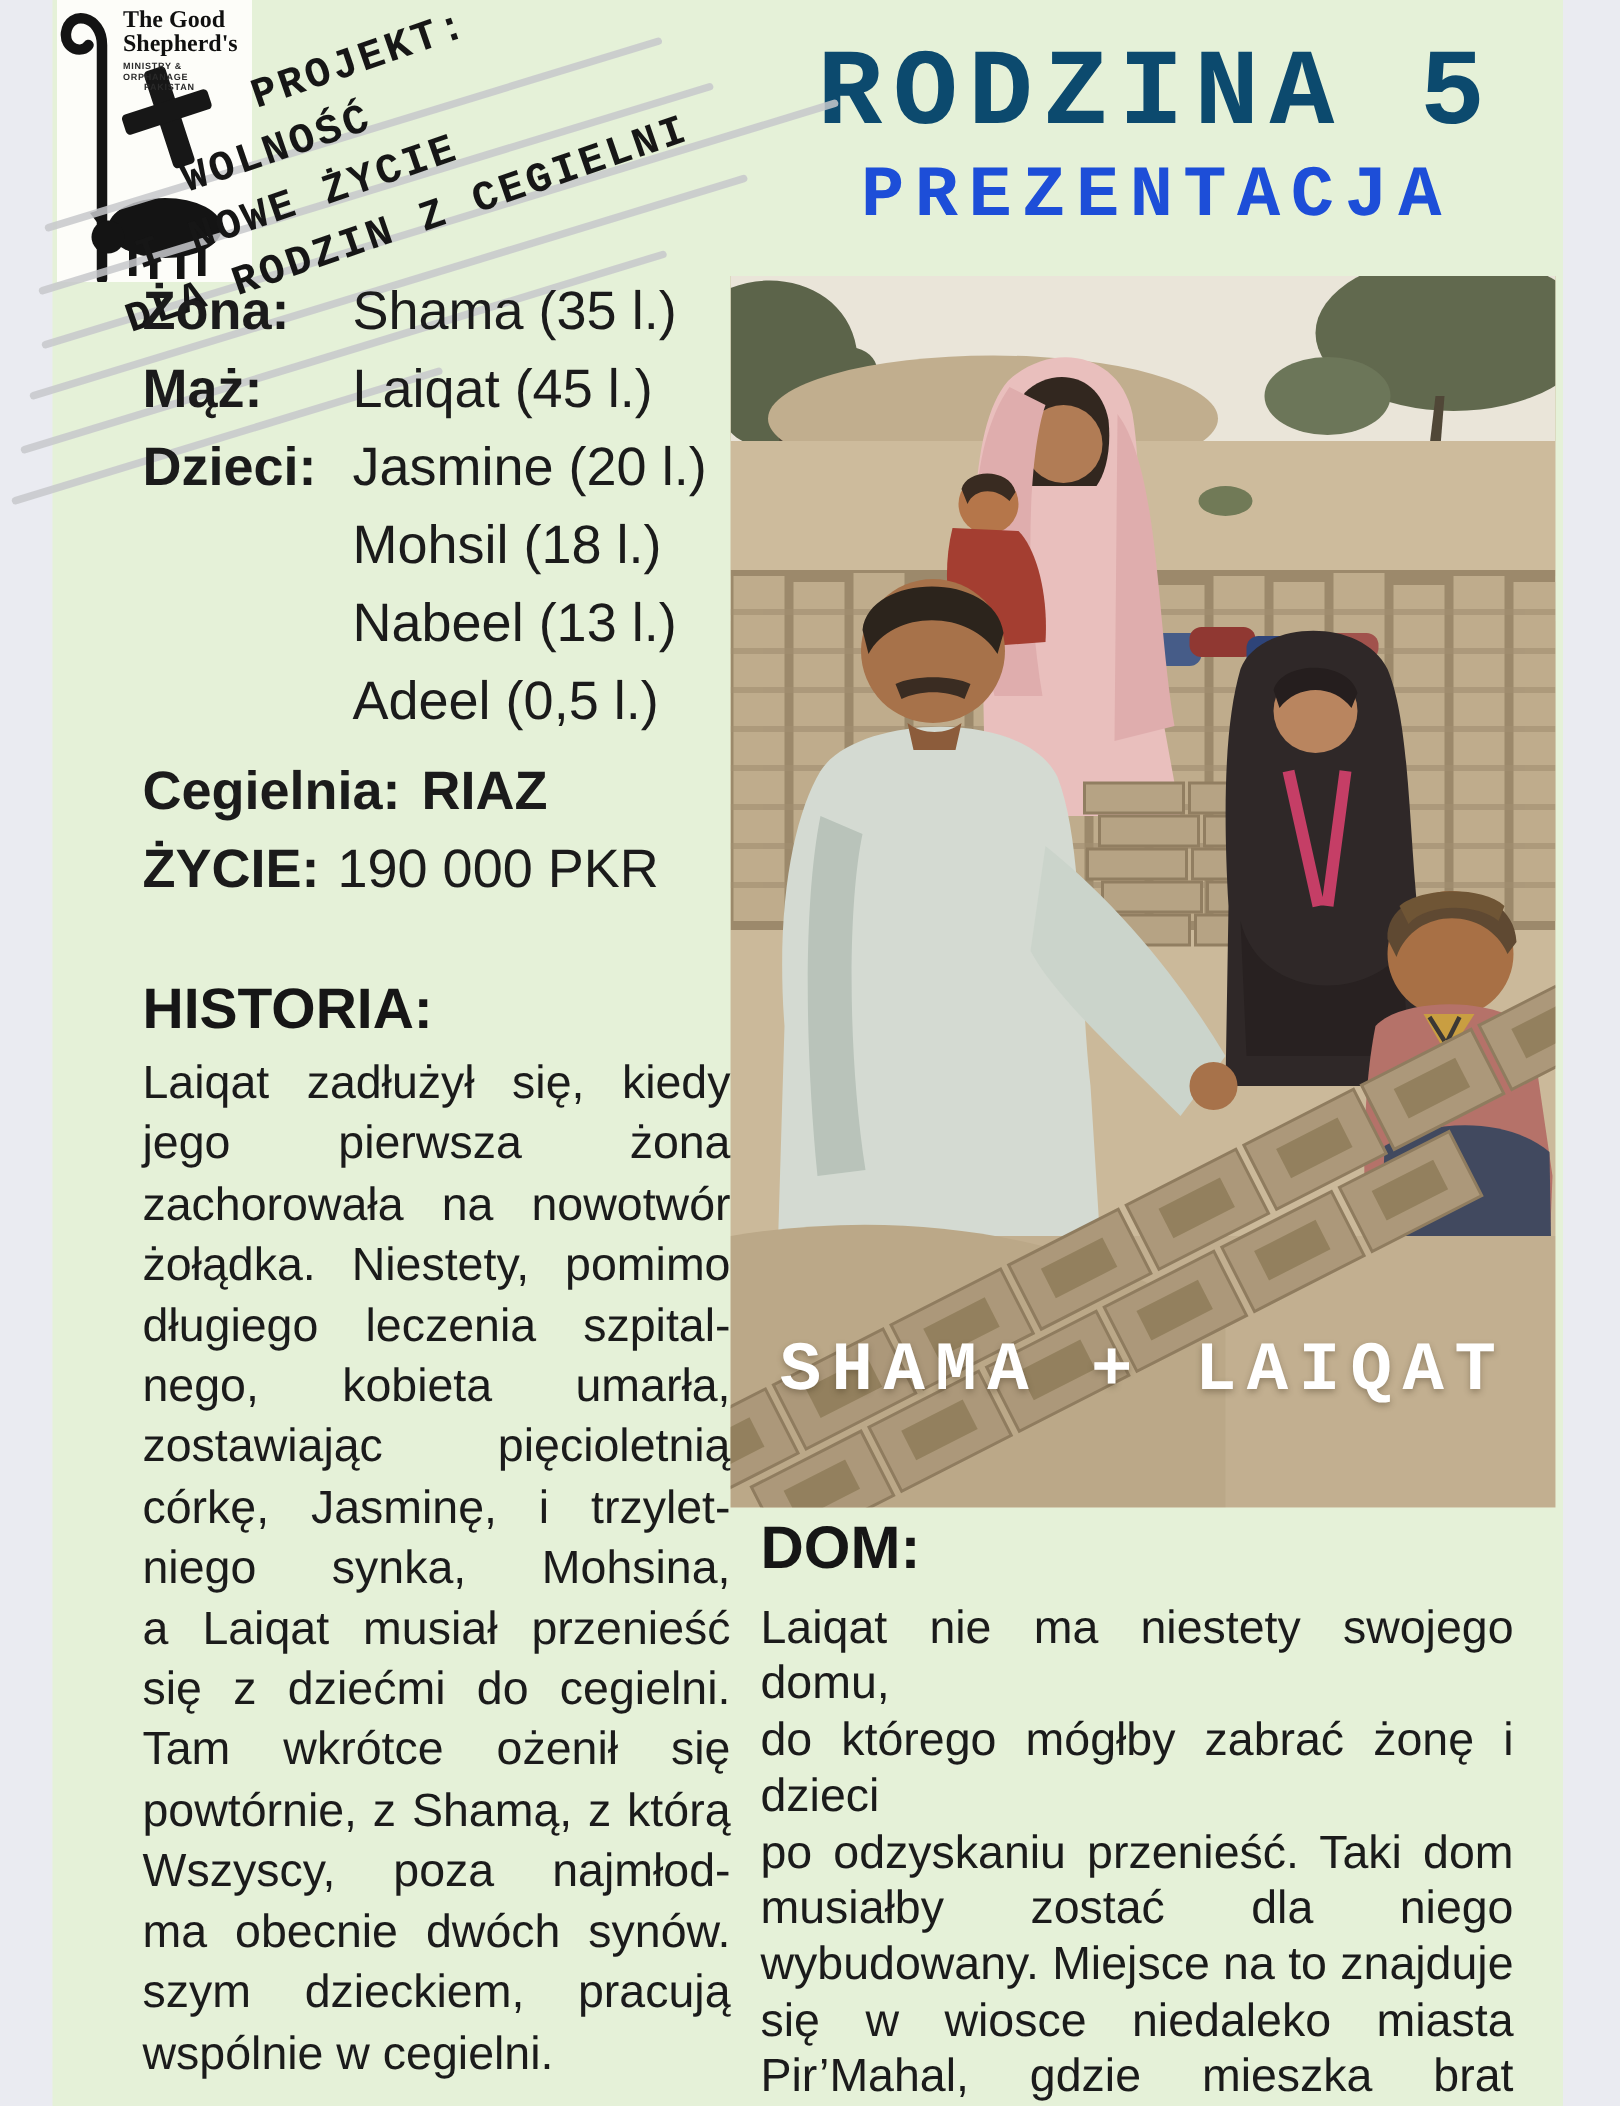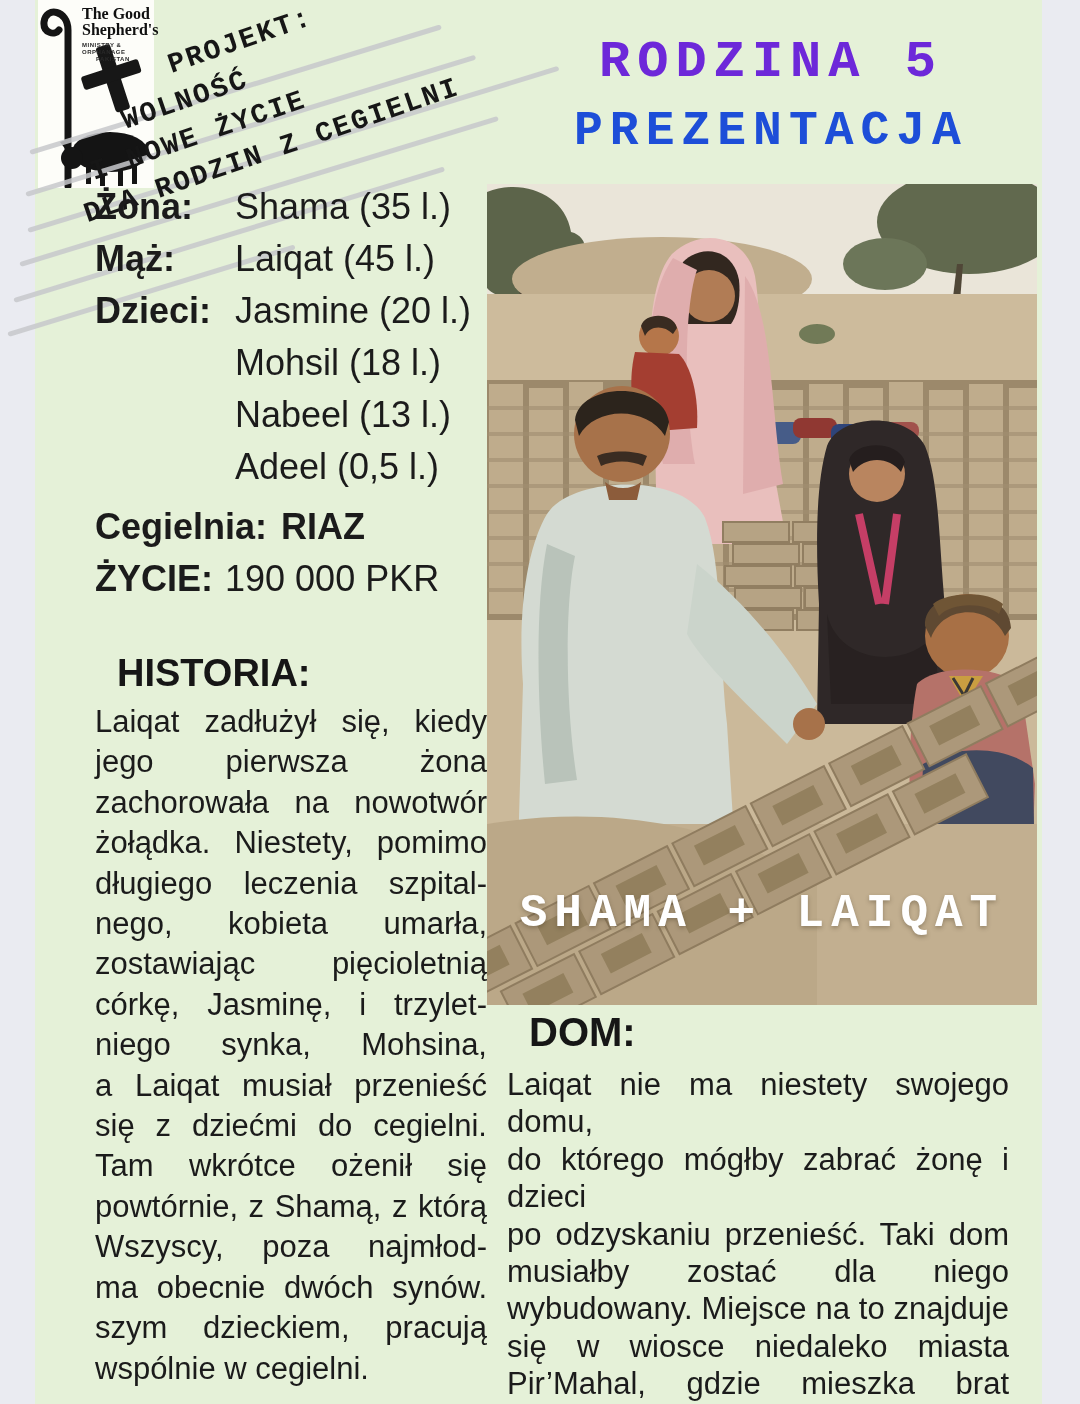--- a/index.html
+++ b/index.html
@@ -4,21 +4,21 @@
 <style>
   html,body{margin:0;padding:0;}
   .page{position:relative;width:1080px;height:1404px;background:#eaebf1;overflow:hidden;
         font-family:"Liberation Sans",sans-serif;color:#1b1b1b;}
   .green-panel{position:absolute;left:35px;top:0;width:1007px;height:1404px;background:#e5f1d8;}
 
   
   .slab{font-family:"Liberation Mono","DejaVu Sans Mono",monospace;font-weight:bold;}
 
   
-  .logo-box{position:absolute;left:38px;top:0;width:116px;height:188px;background:#fdfdf9;z-index:2;}
+  .logo-box{position:absolute;left:38px;top:0;width:130px;height:188px;background:#fdfdf9;z-index:2;}
   .logo-text{position:absolute;left:44px;top:6px;width:84px;line-height:16px;
              font-family:"Liberation Serif",serif;font-weight:bold;font-size:16px;color:#101010;}
   .logo-sub{font-family:"Liberation Sans",sans-serif;font-weight:bold;font-size:6px;
             letter-spacing:.5px;color:#2a2a2a;margin-top:4px;line-height:7px;}
   .logo-sub2{font-family:"Liberation Sans",sans-serif;font-weight:bold;font-size:6px;
              letter-spacing:.5px;color:#2a2a2a;line-height:7px;margin-left:14px;}
 
   
   .scratch{position:absolute;height:5px;background:#c7c8cb;opacity:.85;border-radius:3px;
            transform:rotate(-17deg);transform-origin:left center;z-index:3;}
@@ -26,35 +26,35 @@
   
   .banner{position:absolute;left:42px;top:90px;z-index:4;transform:rotate(-19deg);
           transform-origin:top left;font-size:28px;letter-spacing:2px;line-height:38px;color:#161616;}
   .banner .bl0{margin-left:128px;}
   .banner .bl1{margin-left:66px;}
   .banner .bl2{margin-left:20px;}
   .banner .bl3{margin-left:0;}
 
   
   .title-wrap{position:absolute;left:500px;top:22px;width:542px;text-align:center;z-index:1;}
-  .title{font-size:52px;line-height:82px;letter-spacing:7px;color:#6d28d9;}
+  .title{font-size:72px;line-height:82px;letter-spacing:7px;color:#0c4a6e;}
   .subtitle{font-size:48px;line-height:54px;letter-spacing:7px;color:#1d4ed8;}
 
   
   .info-list{position:absolute;left:95px;top:181px;width:405px;z-index:5;font-size:36px;}
   .info-row{line-height:52px;white-space:nowrap;}
   .info-label{display:inline-block;width:140px;font-weight:bold;}
   .info-strong{line-height:52px;white-space:nowrap;margin-top:8px;font-weight:bold;}
   .info-strong .gap{display:inline-block;width:14px;}
   .info-debt{line-height:52px;white-space:nowrap;}
   .info-debt .lbl{font-weight:bold;}
   .info-debt .gap{display:inline-block;width:12px;}
 
   
-  .sec-heading{position:absolute;font-weight:bold;color:#161616;z-index:5;margin-left:22px;}
+  .sec-heading{position:absolute;font-weight:bold;color:#161616;z-index:5;}
   .para{position:absolute;z-index:5;}
   .pline{font-size:31px;text-align:justify;text-align-last:justify;}
   .pline.last{text-align-last:left;}
   .hist .pline{line-height:40.4px;}
   .home .pline{line-height:37.4px;}
 
   
   .photo{position:absolute;left:487px;top:184px;width:550px;height:821px;overflow:hidden;
          background:#cdbd9f;z-index:4;}
   .photo-caption{position:absolute;left:0;top:704px;width:100%;text-align:center;color:#ffffff;

